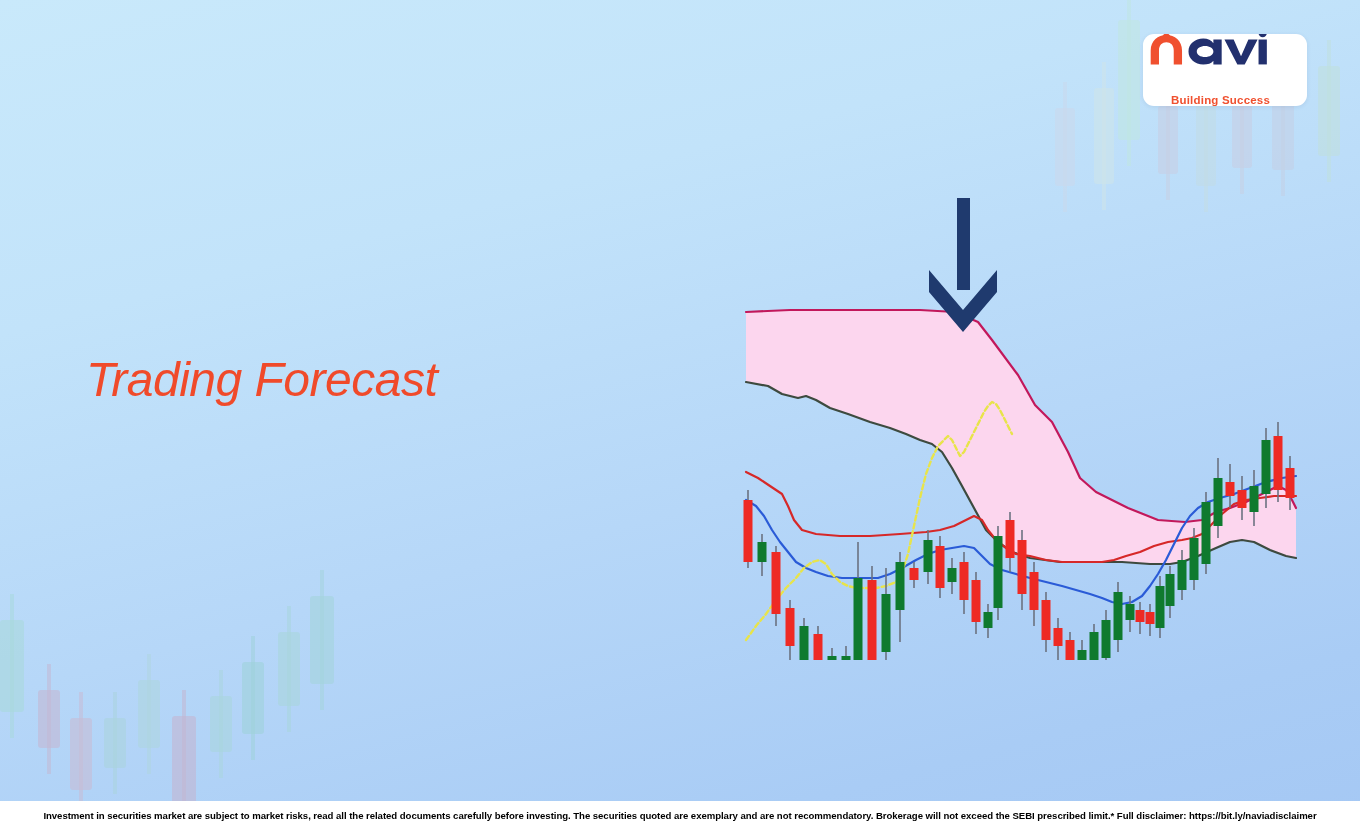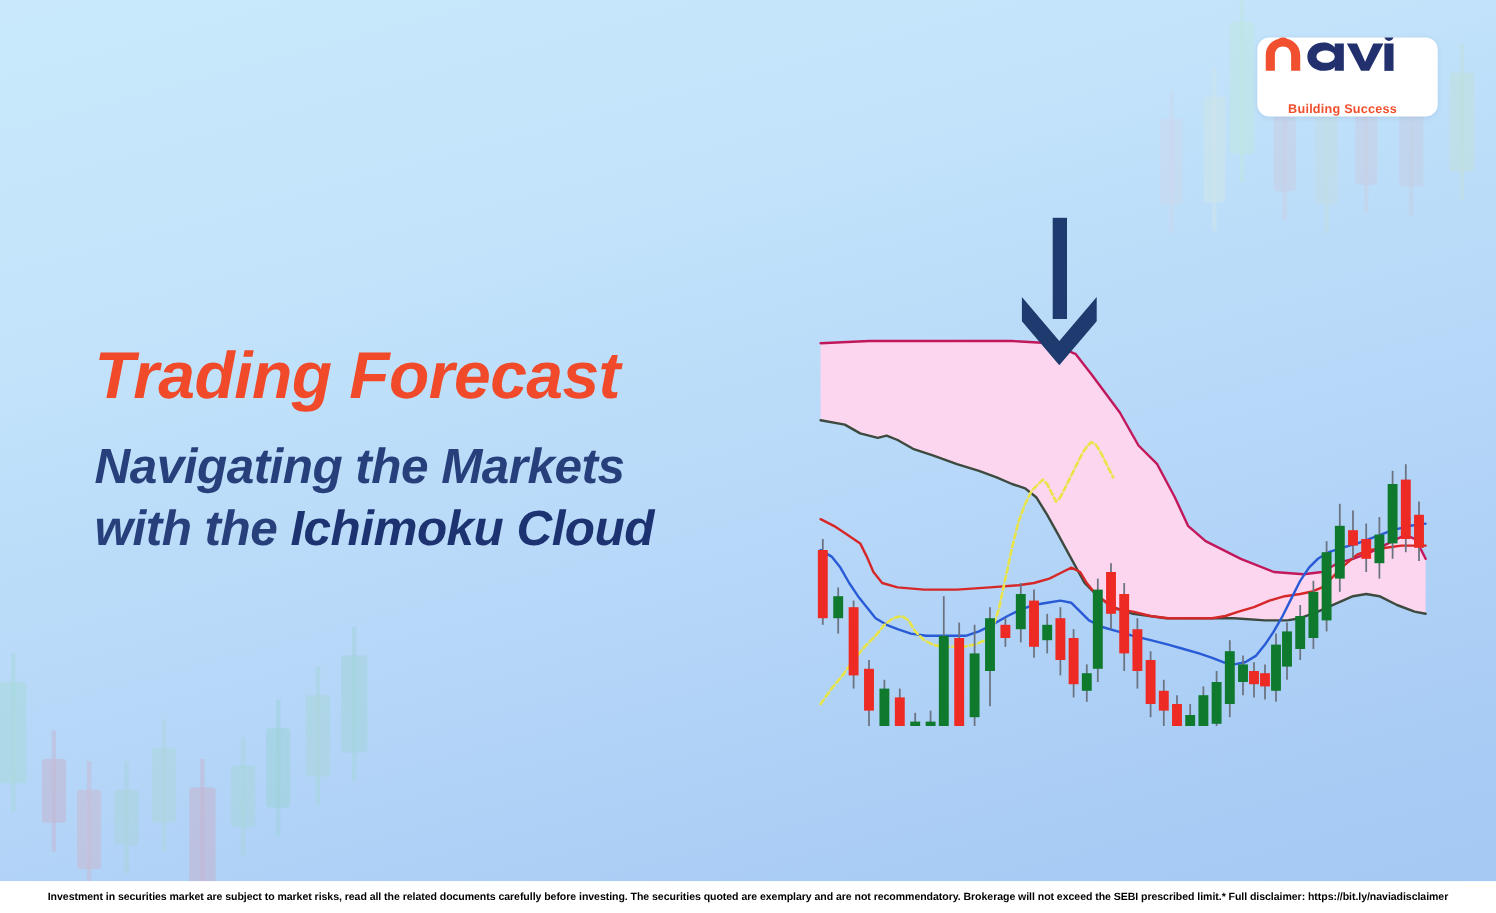--- a/index.html
+++ b/index.html
@@ -15,23 +15,24 @@
     overflow:hidden;
   }
   
   .bg-candles { position:absolute; inset:0; pointer-events:none; }
 
   
   .headline {
     position:absolute; left:86px; top:312px; width:660px;
   }
   .title {
-    font-size:60px; font-weight:bold; font-style:italic;
+    font-size:48px; font-weight:normal; font-style:italic;
     color:#f04a2a; letter-spacing:-0.5px; line-height:1.0;
     white-space:nowrap;
+    margin-top:44px;
   }
   .subtitle {
     margin-top:24px;
     font-size:45px; font-style:italic; font-weight:bold;
     color:#27407c; line-height:1.25; letter-spacing:-0.5px;
   }
   .subtitle .lead { font-weight:bold; }
   .subtitle .emph { font-weight:bold; color:#1d3270; }
 
   
@@ -105,24 +106,20 @@
         <rect x="242" y="662" width="22" height="72" rx="3" fill="#9fd2da" opacity="0.6"></rect>
         <rect x="287" y="606" width="4" height="126" fill="#a8d6dc" opacity="0.55"></rect>
         <rect x="278" y="632" width="22" height="74" rx="3" fill="#a8d6dc" opacity="0.6"></rect>
         <rect x="320" y="570" width="4" height="140" fill="#a4d4dc" opacity="0.55"></rect>
         <rect x="310" y="596" width="24" height="88" rx="3" fill="#a4d4dc" opacity="0.6"></rect>
       </g>
   </svg>
 
   <div class="headline">
     <div class="title">Trading Forecast</div>
-    <div class="subtitle">
-      <div>Navigating the Markets</div>
-      <div><span class="lead">with the </span><span class="emph">Ichimoku Cloud</span></div>
-    </div>
   </div>
 
   <div class="logo-card">
     <svg class="logo-word" width="126" height="34" viewBox="0 0 252 68">
 
       <path d="M6 66 L6 36 C6 14 22 2 40 2 C58 2 74 14 74 36 L74 66 L56 66 L56 36 C56 24 49 18 40 18 C31 18 24 24 24 36 L24 66 Z" fill="#f0502f"></path>
       <circle cx="40" cy="-6" r="9" fill="#f0502f" transform="translate(0,14)"></circle>
 
       <path d="M120 66 C102 66 88 54 88 38 C88 22 102 10 120 10 C130 10 138 14 142 20 L142 12 L160 12 L160 66 L142 66 L142 58 C138 64 130 66 120 66 Z M124 50 C134 50 142 45 142 38 C142 31 134 26 124 26 C114 26 106 31 106 38 C106 45 114 50 124 50 Z" fill="#22306e"></path>
 

